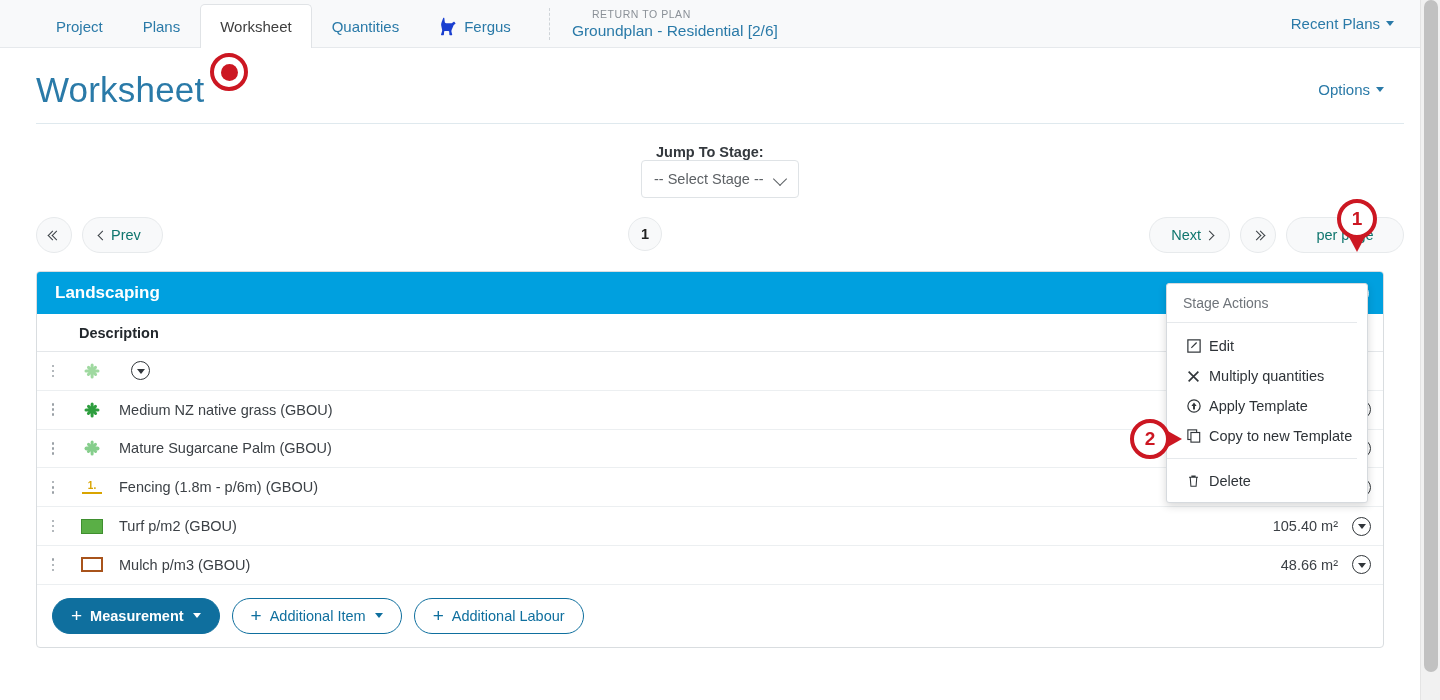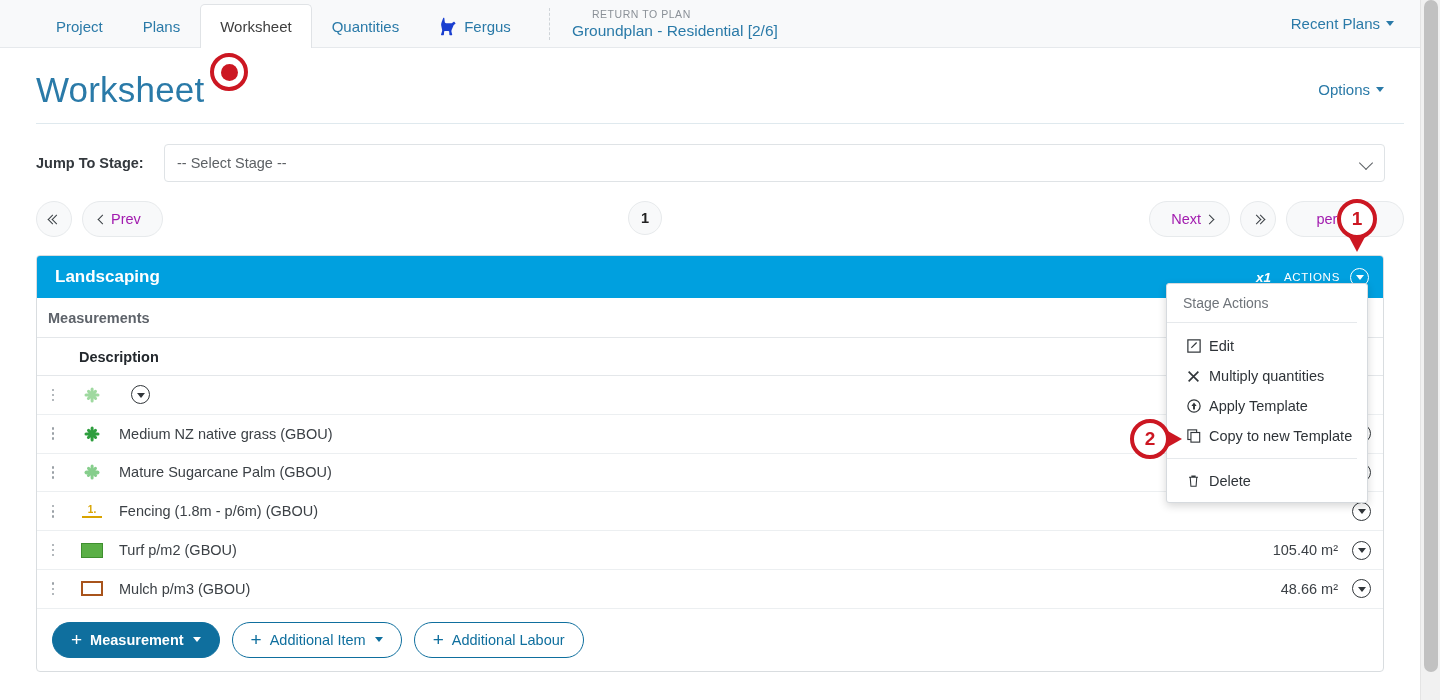--- a/index.html
+++ b/index.html
@@ -61,41 +61,41 @@
   
   .title-row { display: flex; align-items: center; padding: 22px 36px 0 36px; width:1420px;}
   .page-title { font-size: 35px; font-weight: 400; color: #2a7aa8; letter-spacing: .2px;}
   .options-link {
     margin-left: auto; font-size: 15px; color: #2a7aa8; cursor: pointer;
     display:flex; align-items:center; padding-bottom: 2px;
   }
   .title-rule { margin: 13px 36px 0 36px; border-bottom: 1px solid #dfe9ee; width: 1368px;}
 
   
-  .jump-row { display: flex; align-items: center; padding: 20px 36px 0 36px; }
+  .jump-row { display: flex; align-items: center; padding: 20px 36px 0 36px; flex-direction: column; }
   .jump-label { font-size: 14.5px; font-weight: bold; color: #33383d; width: 128px; }
   .select-wrap { position: relative; flex: 1; max-width: 1221px; }
   .stage-select {
     width: 100%; height: 38px; background: #fff;
     border: 1px solid #dfe3e6; border-radius: 4px;
     font-size: 14.5px; color: #5d6165; padding: 0 34px 0 12px;
     appearance: none; font-family: "Liberation Sans", sans-serif;
   }
   .sel-chev {
     position: absolute; right: 14px; top: 14px; width: 10px; height: 10px;
     border-right: 1.6px solid #5d6165; border-bottom: 1.6px solid #5d6165;
     transform: rotate(45deg); pointer-events: none;
   }
 
   
   .pager { display: flex; align-items: center; padding: 19px 36px 0 36px; position: relative; }
   .pbtn {
     height: 36px; border: 1px solid #e7eaec; background: #f8f9fa;
     border-radius: 18px; display: flex; align-items: center; justify-content:center;
-    font-size: 14.5px; color: #a21caf; cursor: pointer; padding: 0 16px;
+    font-size: 14.5px; color: #0f766e; cursor: pointer; padding: 0 16px;
     margin-right: 10px;
     text-align: right;
   }
   .pbtn.icon-only { width: 36px; padding: 0; }
   .chev-l, .chev-r {
     display:inline-block; width: 7px; height: 7px; border-top: 1.7px solid #3a3f44;
     border-left: 1.7px solid #3a3f44;
   }
   .chev-l { transform: rotate(-45deg); }
   .chev-r { transform: rotate(135deg); }
@@ -352,23 +352,20 @@
       <div class="panel-title">Landscaping</div>
       <div class="head-right">
         <span class="head-x1">x1</span>
         <span class="head-actions">ACTIONS</span>
         <span class="circ-chev">
             <i></i>
           </span>
       </div>
     </div>
 
-    <div class="measurements-row">
-      <span>Measurements</span>
-    </div>
 
     <div class="desc-head">
       <span>Description</span>
     </div>
 
     <div class="row">
       <div class="drag">
           <span></span>
           <span></span>
           <span></span>

